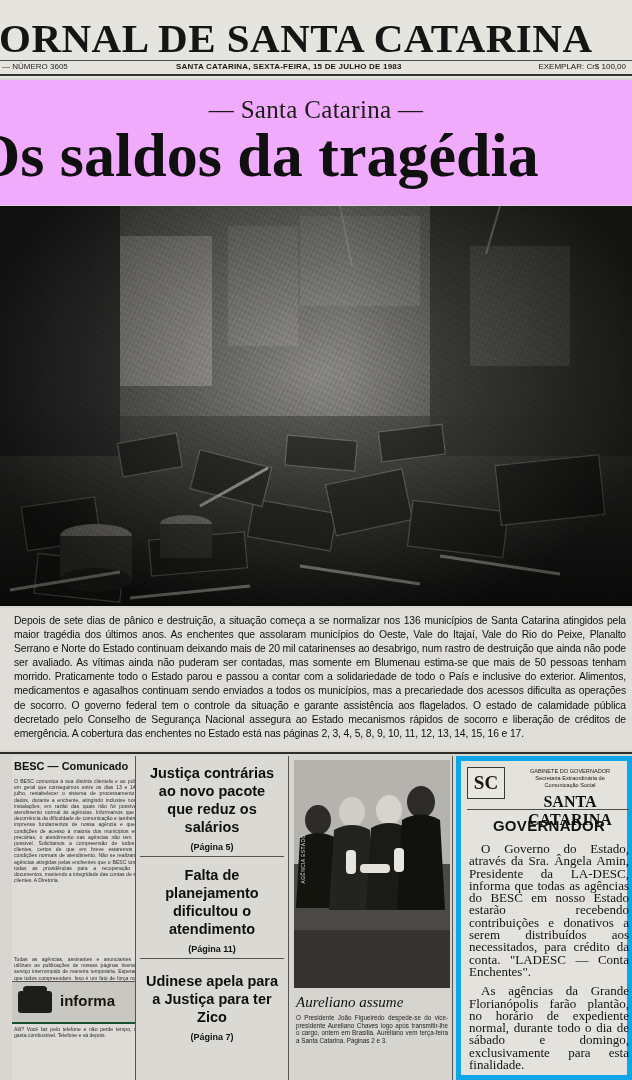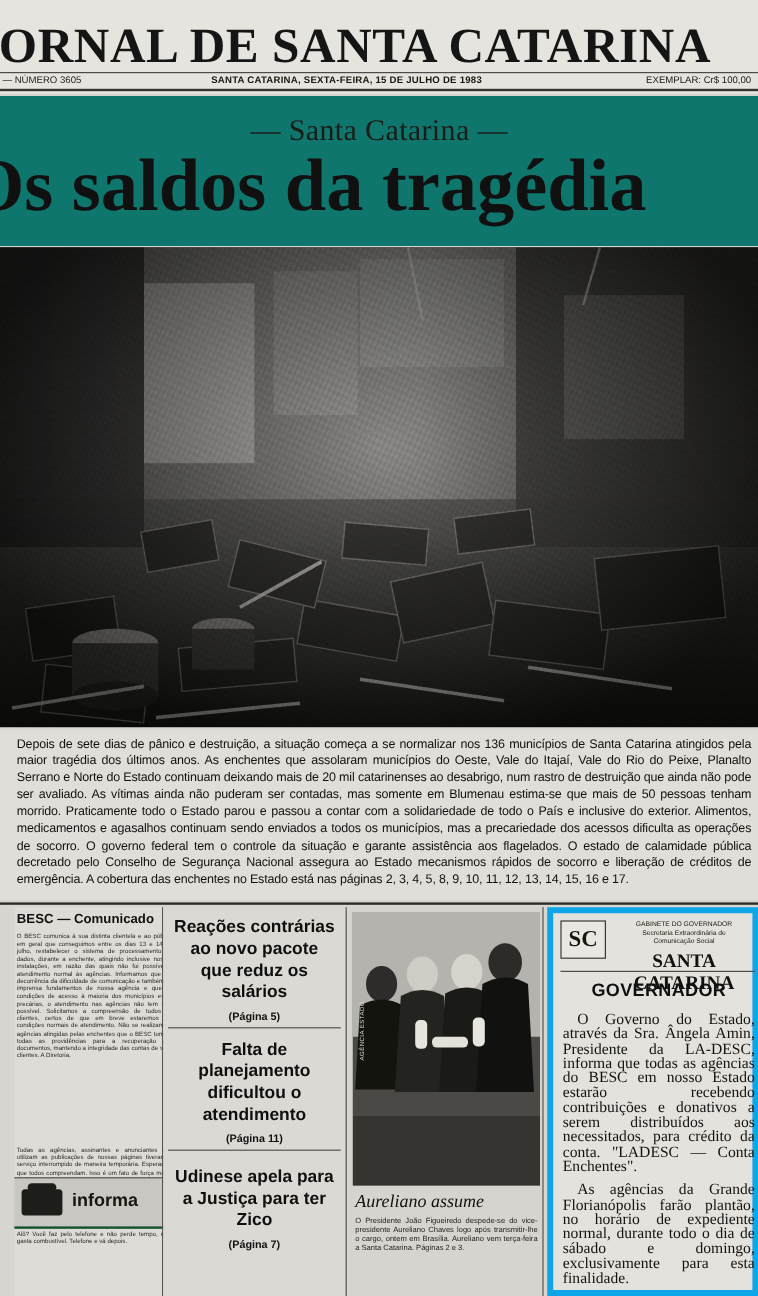--- a/index.html
+++ b/index.html
@@ -11,21 +11,21 @@
   .masthead-title{position:absolute;left:-22px;top:14px;width:660px;
     font-family:"Liberation Serif",serif;font-weight:bold;font-size:41px;letter-spacing:0.5px;
     color:#151515;white-space:nowrap;}
   .mast-rule{position:absolute;left:0;top:60px;width:632px;height:1px;background:#4a4a48;}
   .mast-rule2{position:absolute;left:0;top:74px;width:632px;height:2px;background:#33332f;}
   .mast-left{position:absolute;left:2px;top:62px;font-size:8px;color:#23231f;font-family:"Liberation Sans",sans-serif;}
   .mast-center{position:absolute;left:176px;top:62px;font-size:8px;color:#18180f;font-family:"Liberation Sans",sans-serif;font-weight:bold;letter-spacing:.2px;}
   .mast-right{position:absolute;right:6px;top:62px;font-size:8px;color:#18180f;font-family:"Liberation Sans",sans-serif;}
 
   
-  .hl-band{position:absolute;left:0;top:80px;width:632px;height:125px;background:#0f766e;overflow:hidden;}
+  .hl-band{position:absolute;left:0;top:80px;width:632px;height:125px;background:#f0abfc;overflow:hidden;}
   .kicker{position:absolute;left:0;top:16px;width:632px;text-align:center;
     font-family:"Liberation Serif",serif;font-size:25px;color:#1b1b18;letter-spacing:.3px;}
   .headline{position:absolute;left:-28px;top:44px;width:680px;
     font-family:"Liberation Serif",serif;font-weight:bold;font-size:62px;line-height:62px;
     color:#101010;white-space:nowrap;}
 
   
   .photo{position:absolute;left:0;top:206px;width:632px;height:400px;overflow:hidden;
     background:#2c2b29;}
   .noise{position:absolute;inset:0;
@@ -198,21 +198,21 @@
       <div class="besc-logo">
         <div class="phone-ic"></div>
         <div class="lw" style="left:48px;">informa</div>
       </div>
       <div class="tiny-col" style="top:270px;">Alô? Você faz pelo telefone e não perde tempo, nem gasta combustível. Telefone e vá depois.</div>
     </div>
     <div class="vdiv" style="left:135px;"></div>
 
     <div class="col c2">
       <div class="hbox" style="top:2px;">
-        <div class="t">Reações contrárias ao novo pacote que reduz os salários</div>
+        <div class="t">Justiça contrárias ao novo pacote que reduz os salários</div>
         <div class="pg">(Página 5)</div>
       </div>
       <div class="hsep" style="top:100px;"></div>
       <div class="hbox" style="top:104px;">
         <div class="t">Falta de planejamento dificultou o atendimento</div>
         <div class="pg">(Página 11)</div>
       </div>
       <div class="hsep" style="top:202px;"></div>
       <div class="hbox" style="top:210px;">
         <div class="t">Udinese apela para a Justiça para ter Zico</div>

